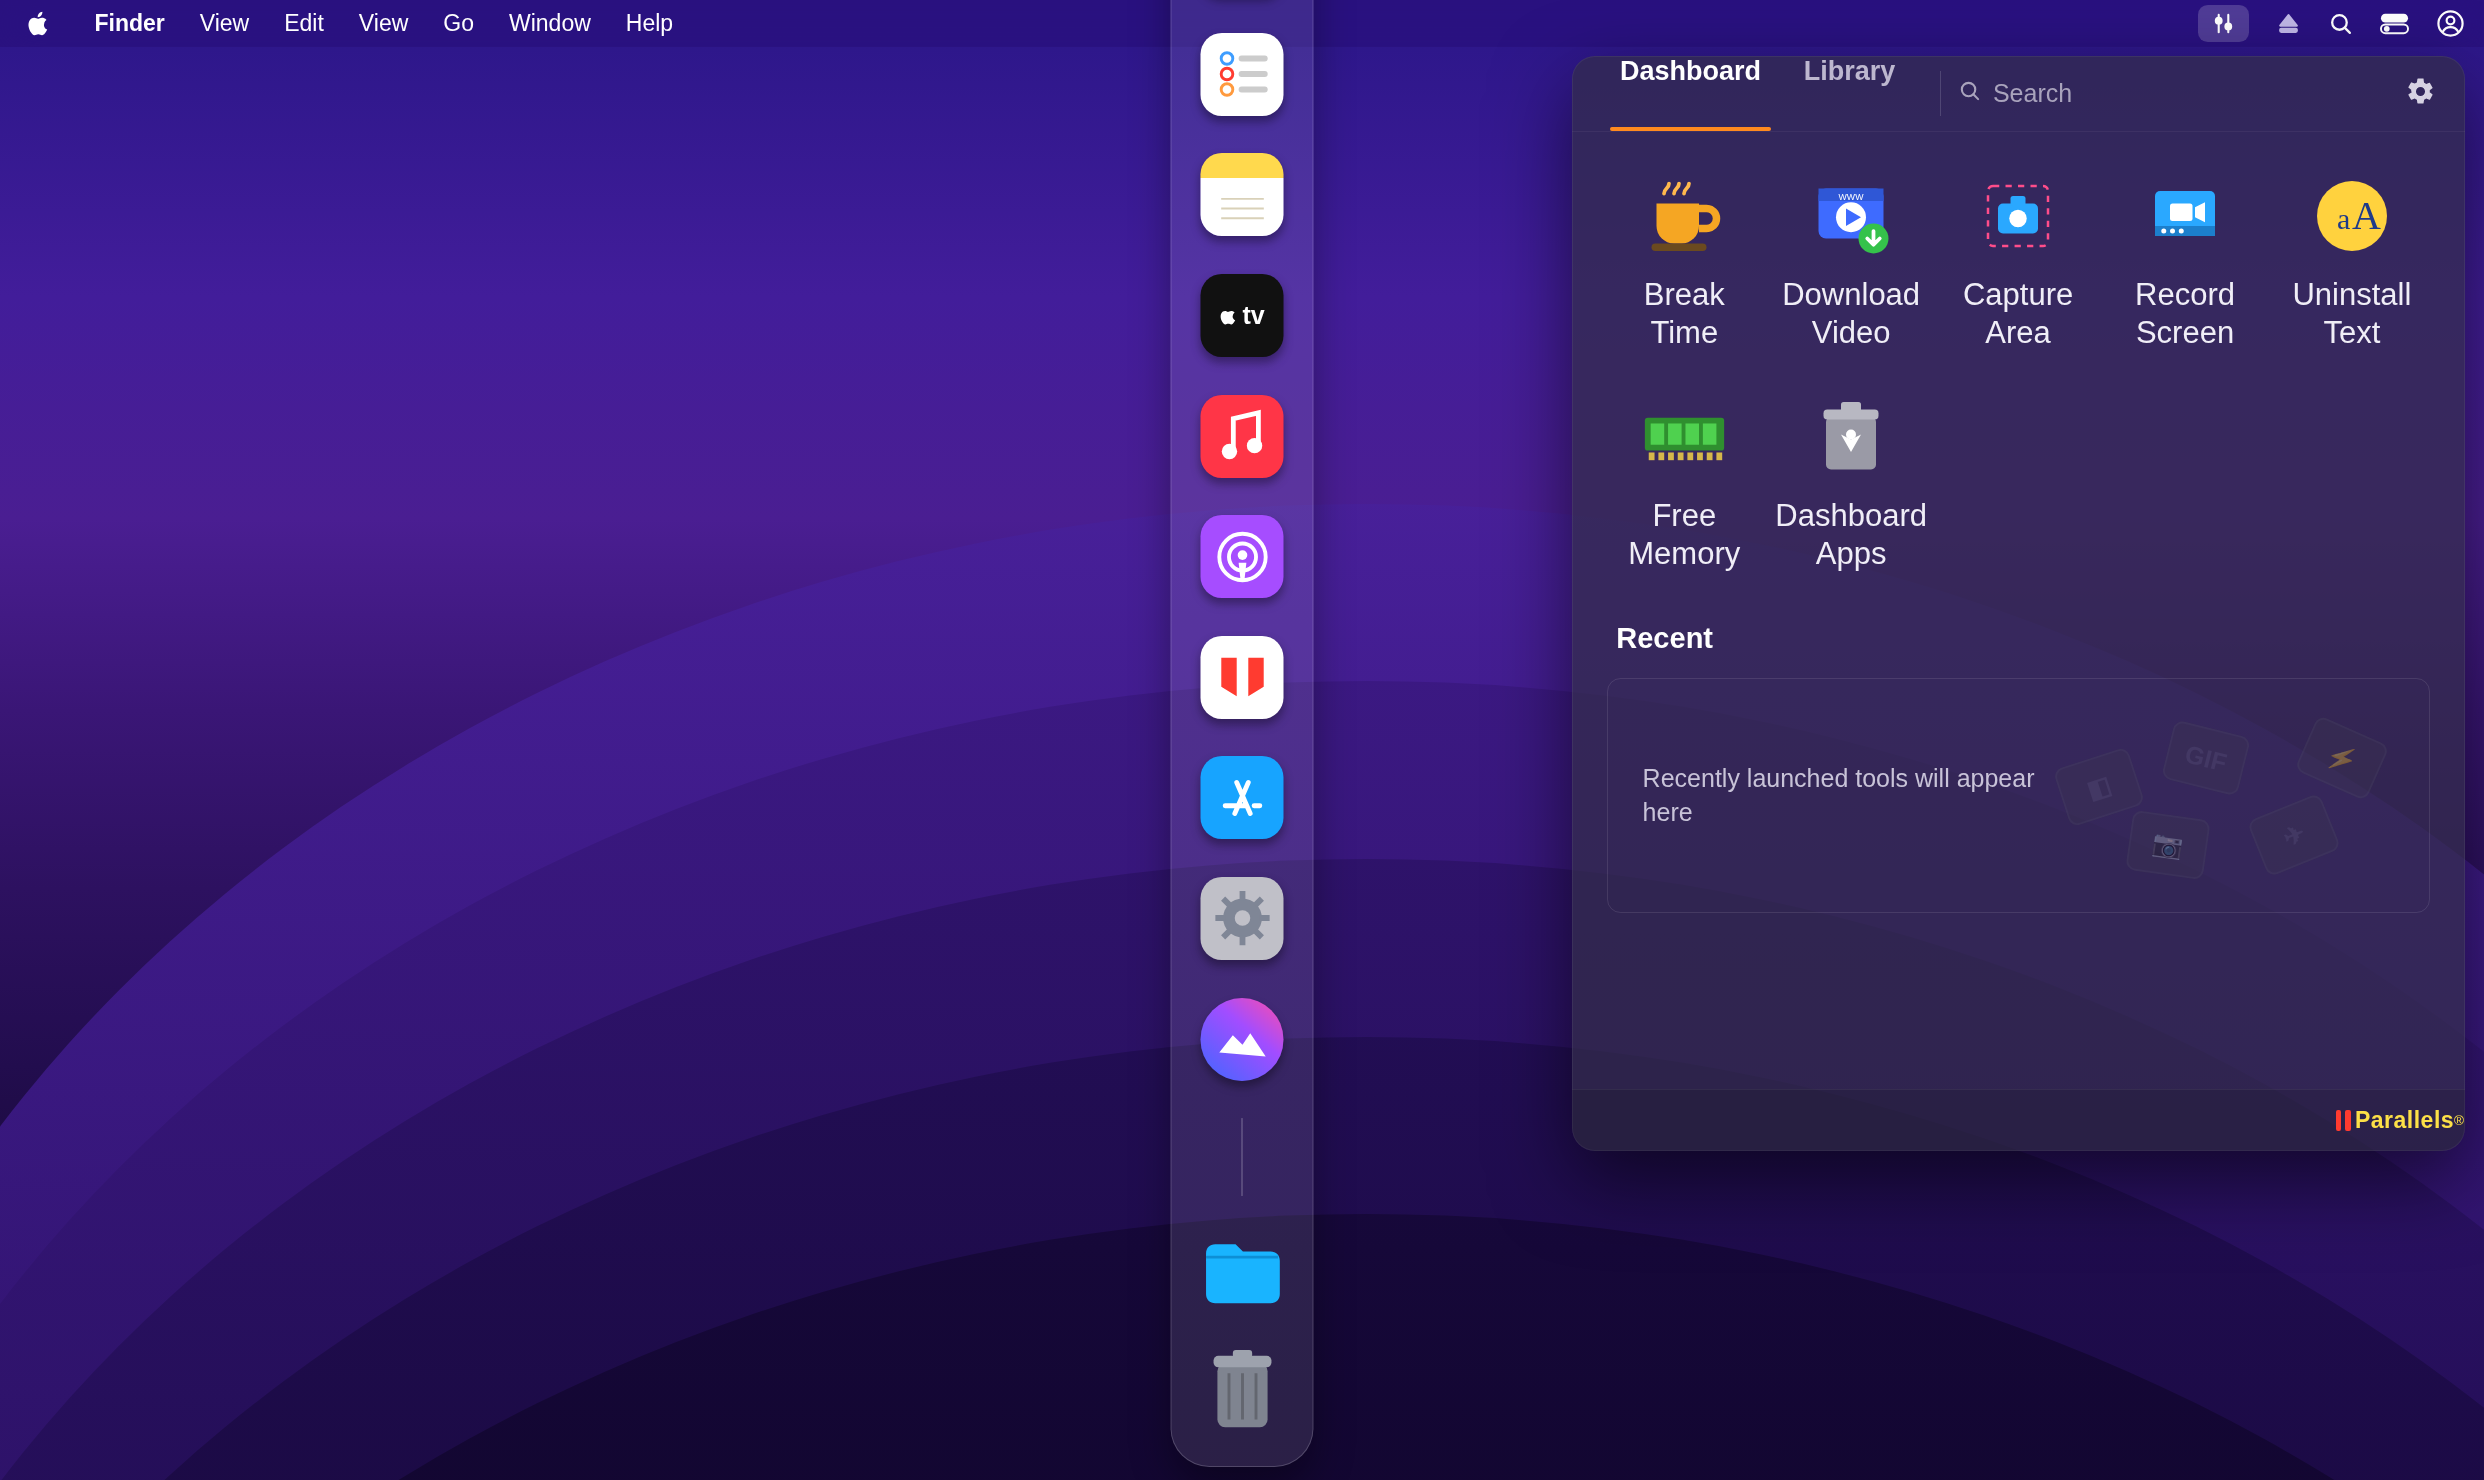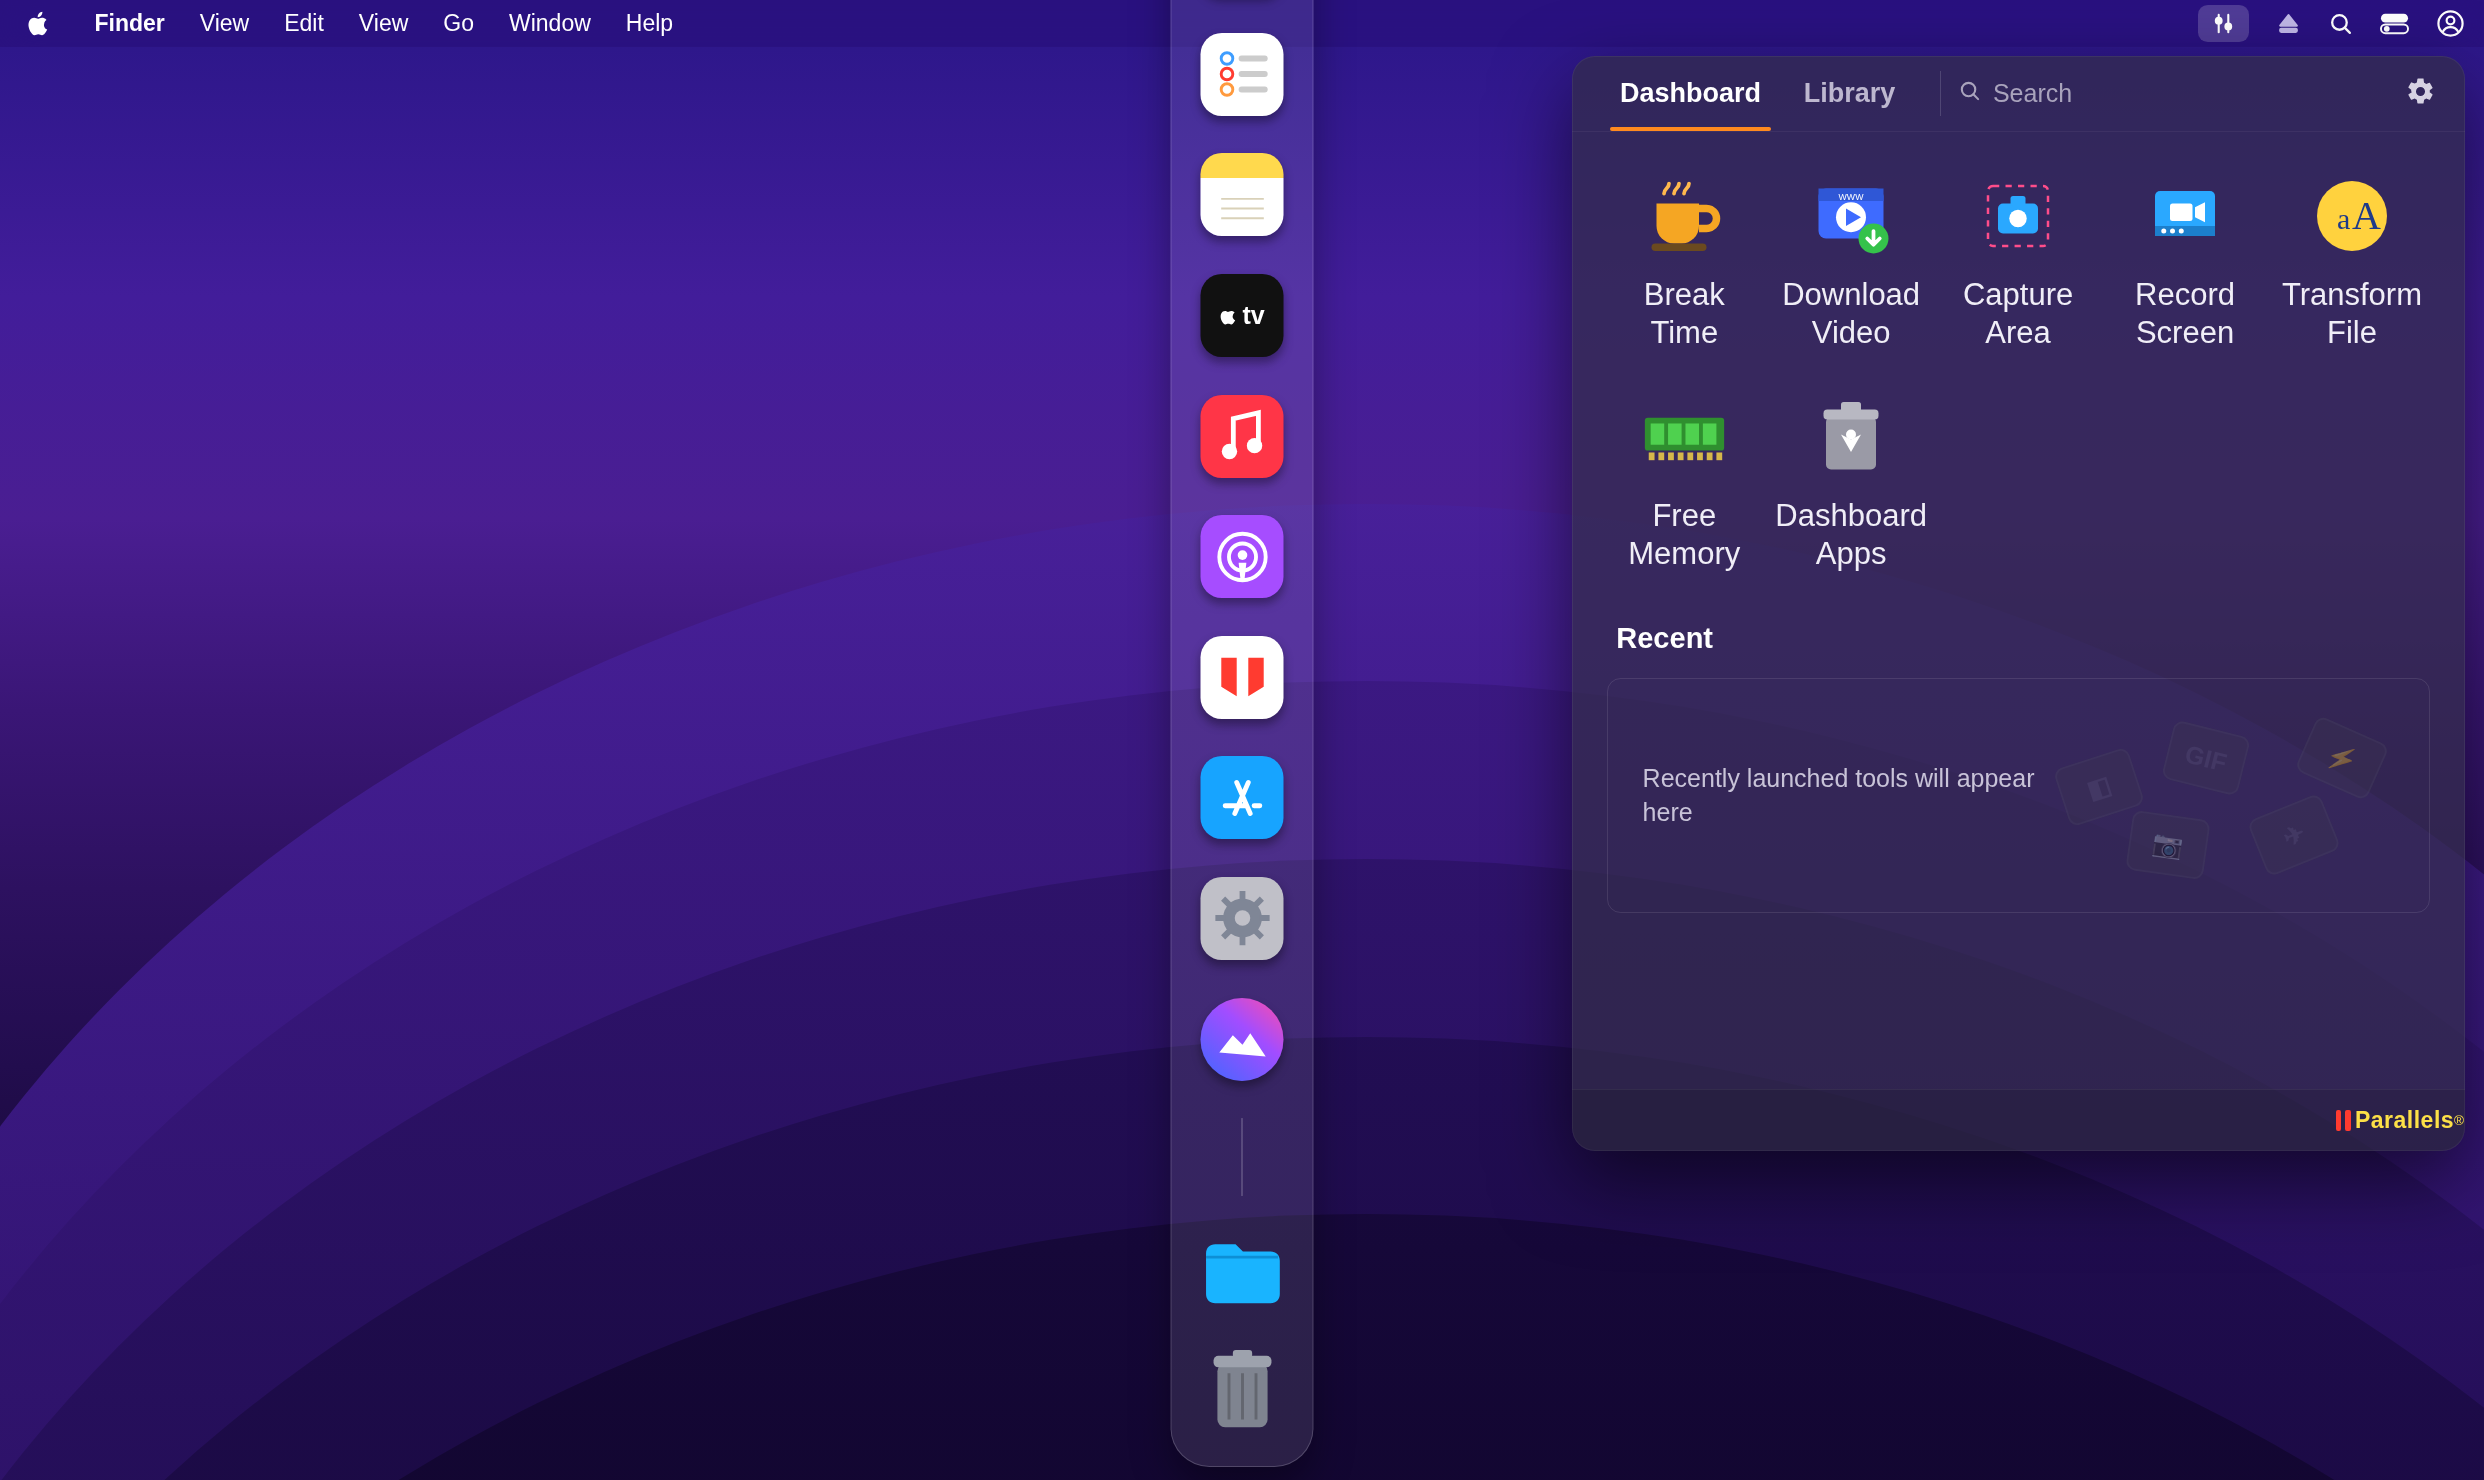--- a/index.html
+++ b/index.html
@@ -96,21 +96,21 @@
     padding: 0 29px;
     border-bottom: 1px solid rgba(255,255,255,0.05);
     gap: 3.9px;
   }
   .pop-tab {
     font-size: 27px;
     font-weight: 600;
     color: #bdb7cf;
     padding: 0 19.4px;
     height: 100%;
-    display:flex; align-items:center;
+    display:flex; align-items:flex-start;
     position: relative;
   }
   .pop-tab.active { color: #fff; }
   .pop-tab.active::after {
     content:"";
     position:absolute;
     left: 9.7px; right: 9.7px; bottom: 0;
     height: 3.9px;
     background: #ff8a1f;
     border-radius: 1.9px;
@@ -450,21 +450,21 @@
       </div>
 
       <div class="tool">
         <span class="ticon">
           <svg width="80" height="80" viewBox="0 0 64 64">
             <circle cx="32" cy="32" r="28" fill="#ffd23e"></circle>
             <text x="20" y="42" font-size="24" font-family="serif" fill="#1e3a8a">a</text>
             <text x="32" y="42" font-size="32" font-family="serif" fill="#1e3a8a">A</text>
           </svg>
         </span>
-        <span class="label">Transform File</span>
+        <span class="label">Uninstall Text</span>
       </div>
 
       <div class="tool">
         <span class="ticon">
           <svg width="87" height="58" viewBox="0 0 90 60">
             <rect x="4" y="10" width="82" height="34" rx="3" fill="#2f8f2f"></rect>
             <rect x="10" y="16" width="14" height="22" fill="#4fd14f"></rect>
             <rect x="28" y="16" width="14" height="22" fill="#4fd14f"></rect>
             <rect x="46" y="16" width="14" height="22" fill="#4fd14f"></rect>
             <rect x="64" y="16" width="14" height="22" fill="#4fd14f"></rect>

